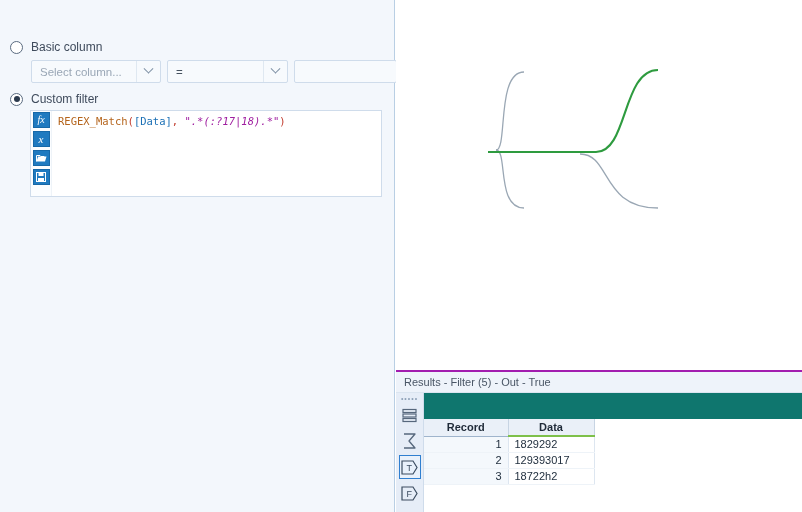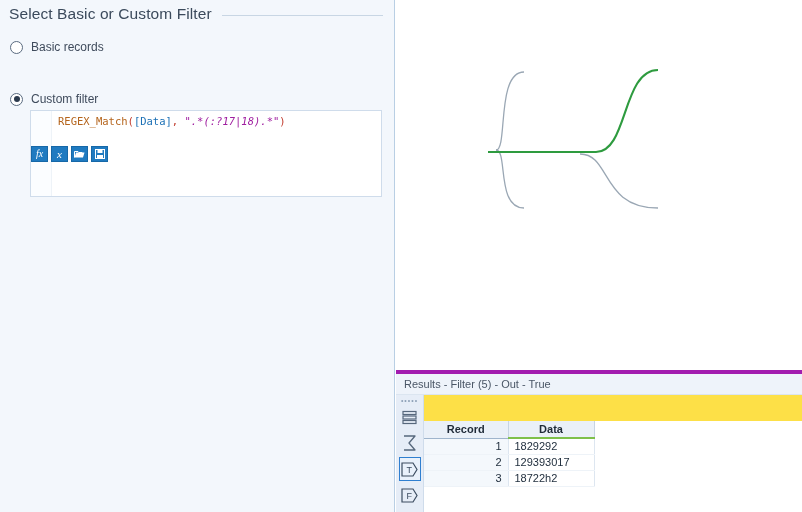--- a/index.html
+++ b/index.html
@@ -71,21 +71,21 @@
 
   
   #expr-editor {
     position: absolute; left: 30px; top: 110px;
     width: 352px; height: 87px;
     background: #ffffff; border: 1px solid #cfdceb;
     display: flex;
   }
   #expr-gutter {
     width: 21px; background: #fbfdff; border-right: 1px solid #eef3f8;
-    display: flex; flex-direction: row; align-items: center; padding-top: 1px; gap: 3px;
+    display: flex; flex-direction: column; align-items: center; padding-top: 1px; gap: 3px;
   }
   .gutter-btn {
     width: 17px; height: 16px; background: #1f7ac0; border: 1px solid #1668a8;
     color: #fff; display: flex; align-items: center; justify-content: center;
     font-size: 10px; line-height: 1; flex: none;
   }
   .gutter-btn svg { display: block; }
   #expr-text {
     flex: 1; padding: 3px 0 0 6px;
     font-family: "DejaVu Sans Mono", monospace; font-size: 10.5px; line-height: 14px;
@@ -102,21 +102,21 @@
     width: 406px; height: 370px; background: #ffffff;
   }
   #canvas-svg { position: absolute; left: 0; top: 0; }
 
   .node { position: absolute; }
 
   
   #results-panel {
     position: absolute; left: 396px; top: 370px;
     width: 406px; height: 142px;
-    background: #fde047; border-top: 4px solid #a21caf;
+    background: #0f766e; border-top: 2px solid #a21caf;
   }
   #results-titlebar {
     position: absolute; left: 0; top: 0; width: 406px; height: 21px;
     background: #eef3fa; border-bottom: 1px solid #dbe5f0;
     display: flex; align-items: center; padding-left: 8px;
   }
   #results-title { font-size: 11px; color: #4a5666; }
 
   #results-rail {
     position: absolute; left: 0; top: 21px; width: 28px; height: 121px;
@@ -157,30 +157,41 @@
   th.rec-h { width: 84px; }
   th.data-col { width: 86px; }
 </style>
 </head>
 <body>
 
 <div id="app">
 
   <div id="config-panel">
 
-    <div id="panel-title-row">
-      <span id="panel-title">Select Basic or Custom Filter</span>
-      <span id="title-rule"></span>
-    </div>
 
     <div class="radio-row" id="basic-row">
       <span class="radio"></span>
-      <span class="radio-label">Basic records</span>
-    </div>
-
+      <span class="radio-label">Basic column</span>
+    </div>
+
+    <div id="basic-controls">
+      <div class="combo" id="combo-column">
+        <span class="combo-text">Select column...</span>
+        <span class="combo-arrow">
+            <span class="chev"></span>
+          </span>
+      </div>
+      <div class="combo" id="combo-operator">
+        <span class="combo-text">=</span>
+        <span class="combo-arrow">
+            <span class="chev"></span>
+          </span>
+      </div>
+      <div id="basic-value"></div>
+    </div>
 
     <div class="radio-row" id="custom-row">
       <span class="radio checked"></span>
       <span class="radio-label">Custom filter</span>
     </div>
 
     <div id="expr-editor">
       <div id="expr-gutter">
         <div class="gutter-btn">
           <span style="font-style:italic;font-family:'Liberation Serif',serif;font-size:10px;">fx</span>

